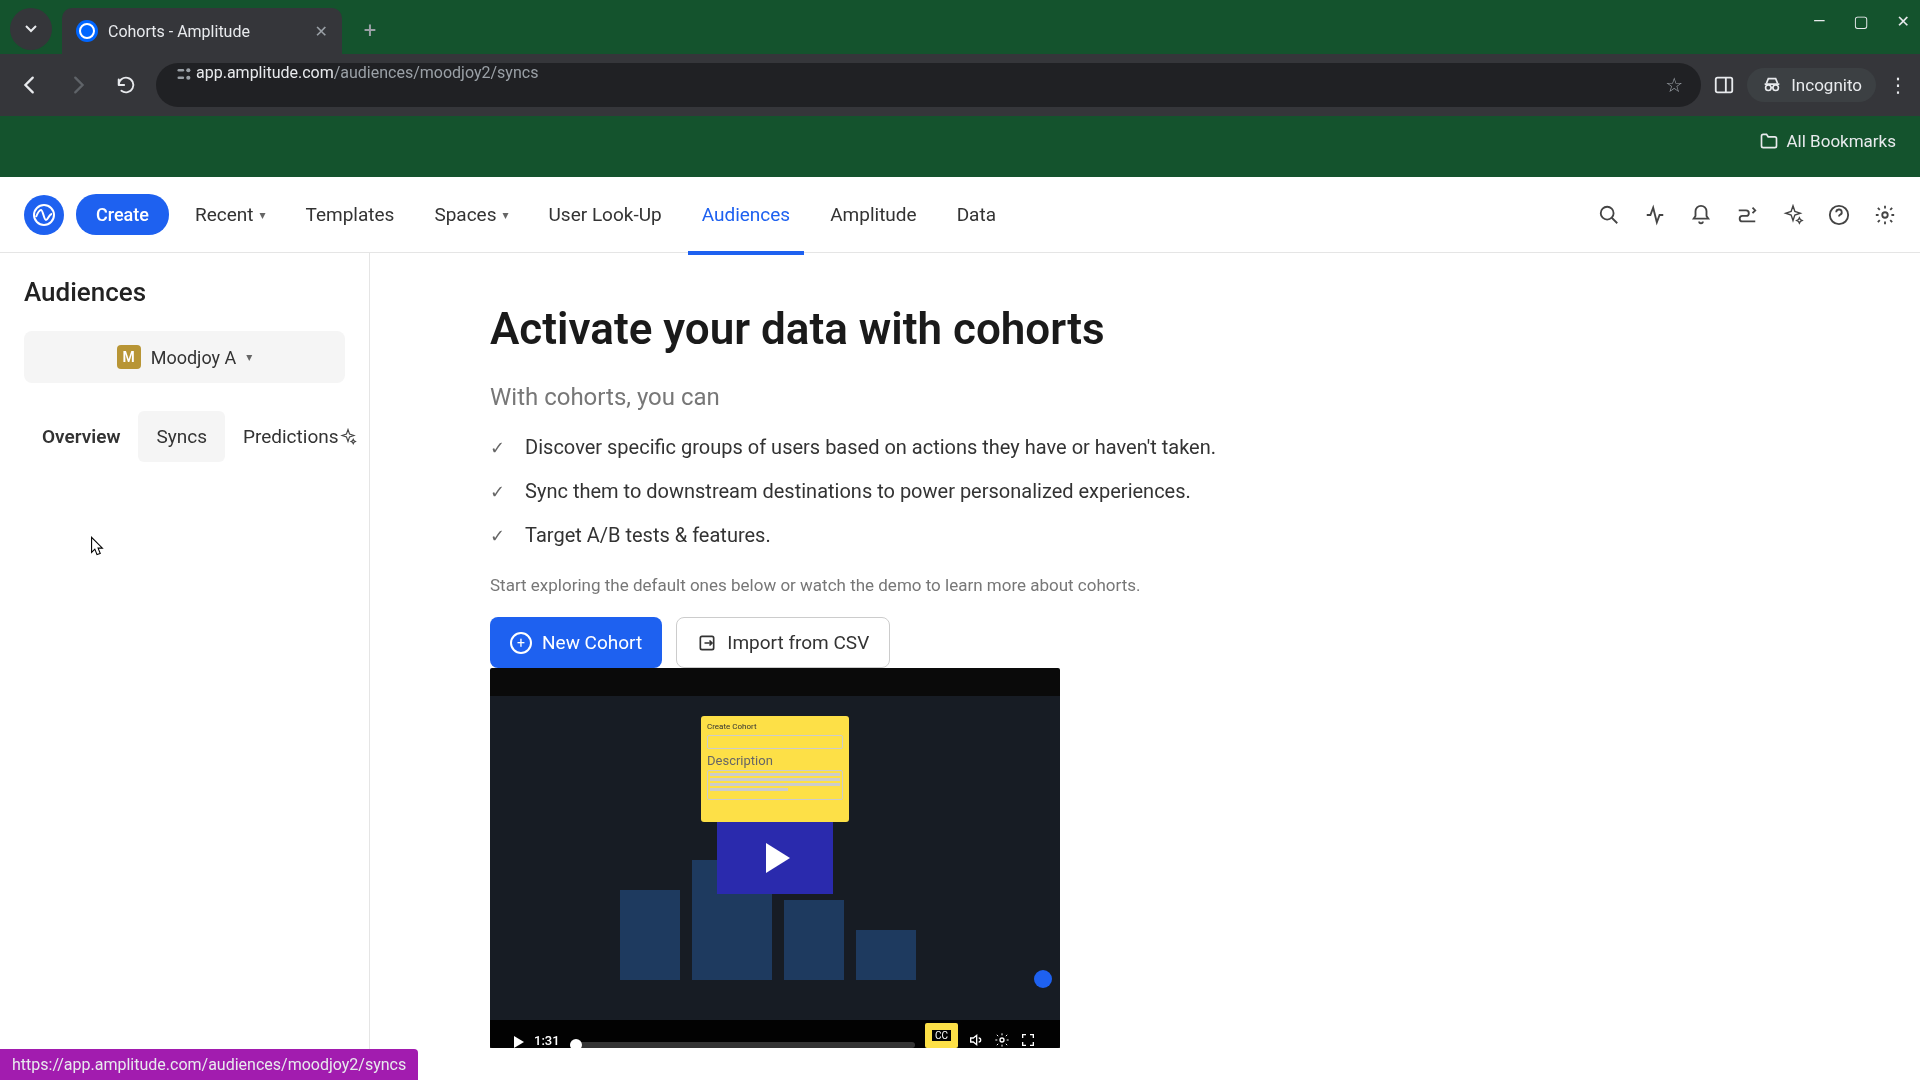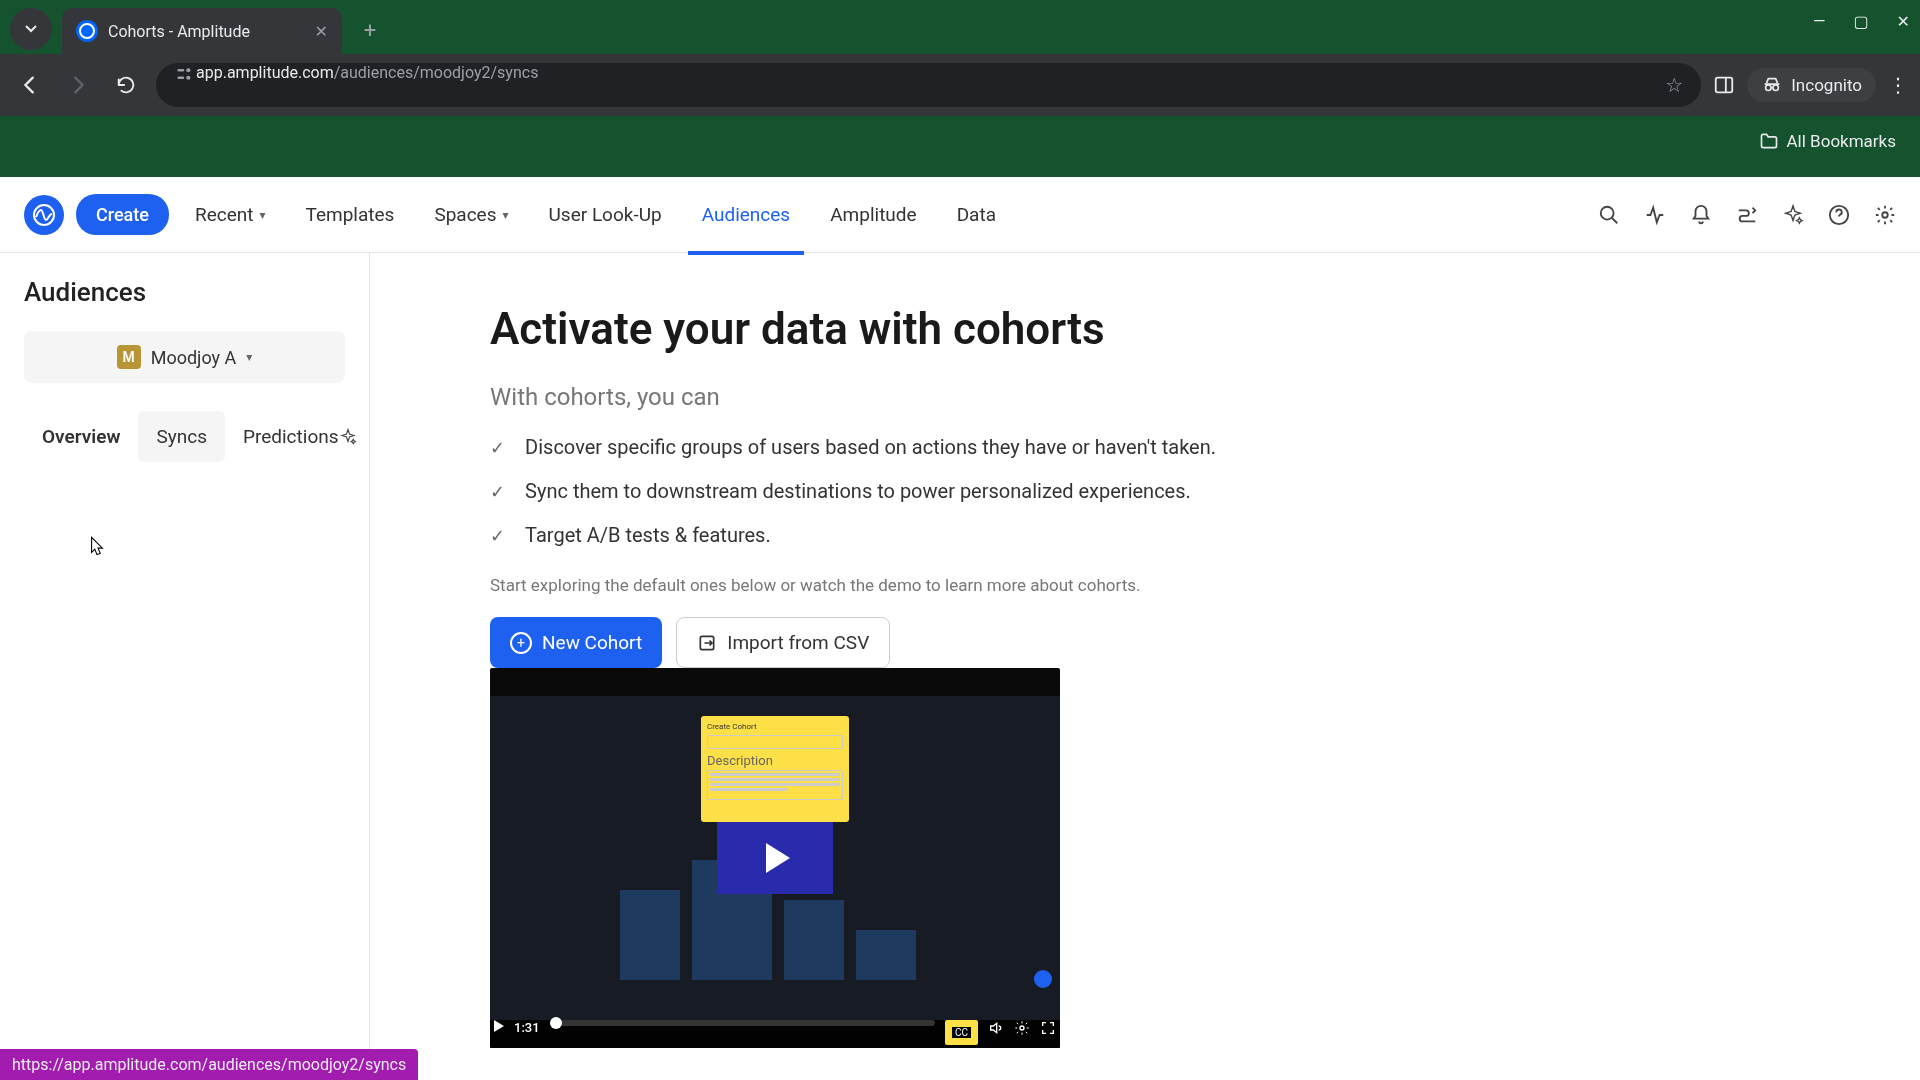--- a/index.html
+++ b/index.html
@@ -89,21 +89,21 @@
 .vd-area { height: 30px; border: 1px solid #ccc; border-radius: 2px; padding: 2px; }
 .vd-area-line { height: 3px; background: #ccc; margin-bottom: 2px; }
 .video-bg-bars { position: absolute; bottom: 40px; left: 130px; display: flex; gap: 12px; align-items: flex-end; }
 .vbar { width: 60px; background: #1e3a5f; }
 .vbar.b1 { height: 90px; }
 .vbar.b2 { height: 120px; width: 80px; }
 .vbar.b3 { height: 80px; }
 .vbar.b4 { height: 50px; }
 .play-overlay { position: absolute; top: 50%; left: 50%; transform: translate(-50%, -50%); width: 116px; height: 72px; background: #2a2aad; display: flex; align-items: center; justify-content: center; }
 .play-triangle { width: 0; height: 0; border-left: 24px solid #fff; border-top: 15px solid transparent; border-bottom: 15px solid transparent; margin-left: 6px; }
-.video-controls { position: absolute; bottom: 0; left: 0; right: 0; height: 28px; background: rgba(0,0,0,0.8); display: flex; align-items: flex-start; padding: 0 4px; gap: 10px; }
+.video-controls { position: absolute; bottom: 0; left: 0; right: 0; height: 28px; background: rgba(0,0,0,0.8); display: flex; align-items: flex-end; padding: 0 24px; gap: 10px; }
 .vc-play { width: 0; height: 0; border-left: 10px solid #fff; border-top: 6px solid transparent; border-bottom: 6px solid transparent; }
 .vc-time { color: #fff; font-size: 13px; font-weight: 500; }
 .vc-track { flex: 1; height: 6px; background: rgba(255,255,255,0.2); border-radius: 3px; position: relative; }
 .vc-thumb { position: absolute; left: 0; top: -3px; width: 12px; height: 12px; background: #fff; border-radius: 50%; }
 .vc-icon { color: #fff; font-size: 13px; }
 .vc-badge { position: absolute; right: 8px; bottom: 32px; width: 18px; height: 18px; background: #1e61f0; border-radius: 50%; }
 
 .cursor { position: absolute; width: 26px; height: 26px; pointer-events: none; z-index: 50; }
 
 svg { display: block; }

